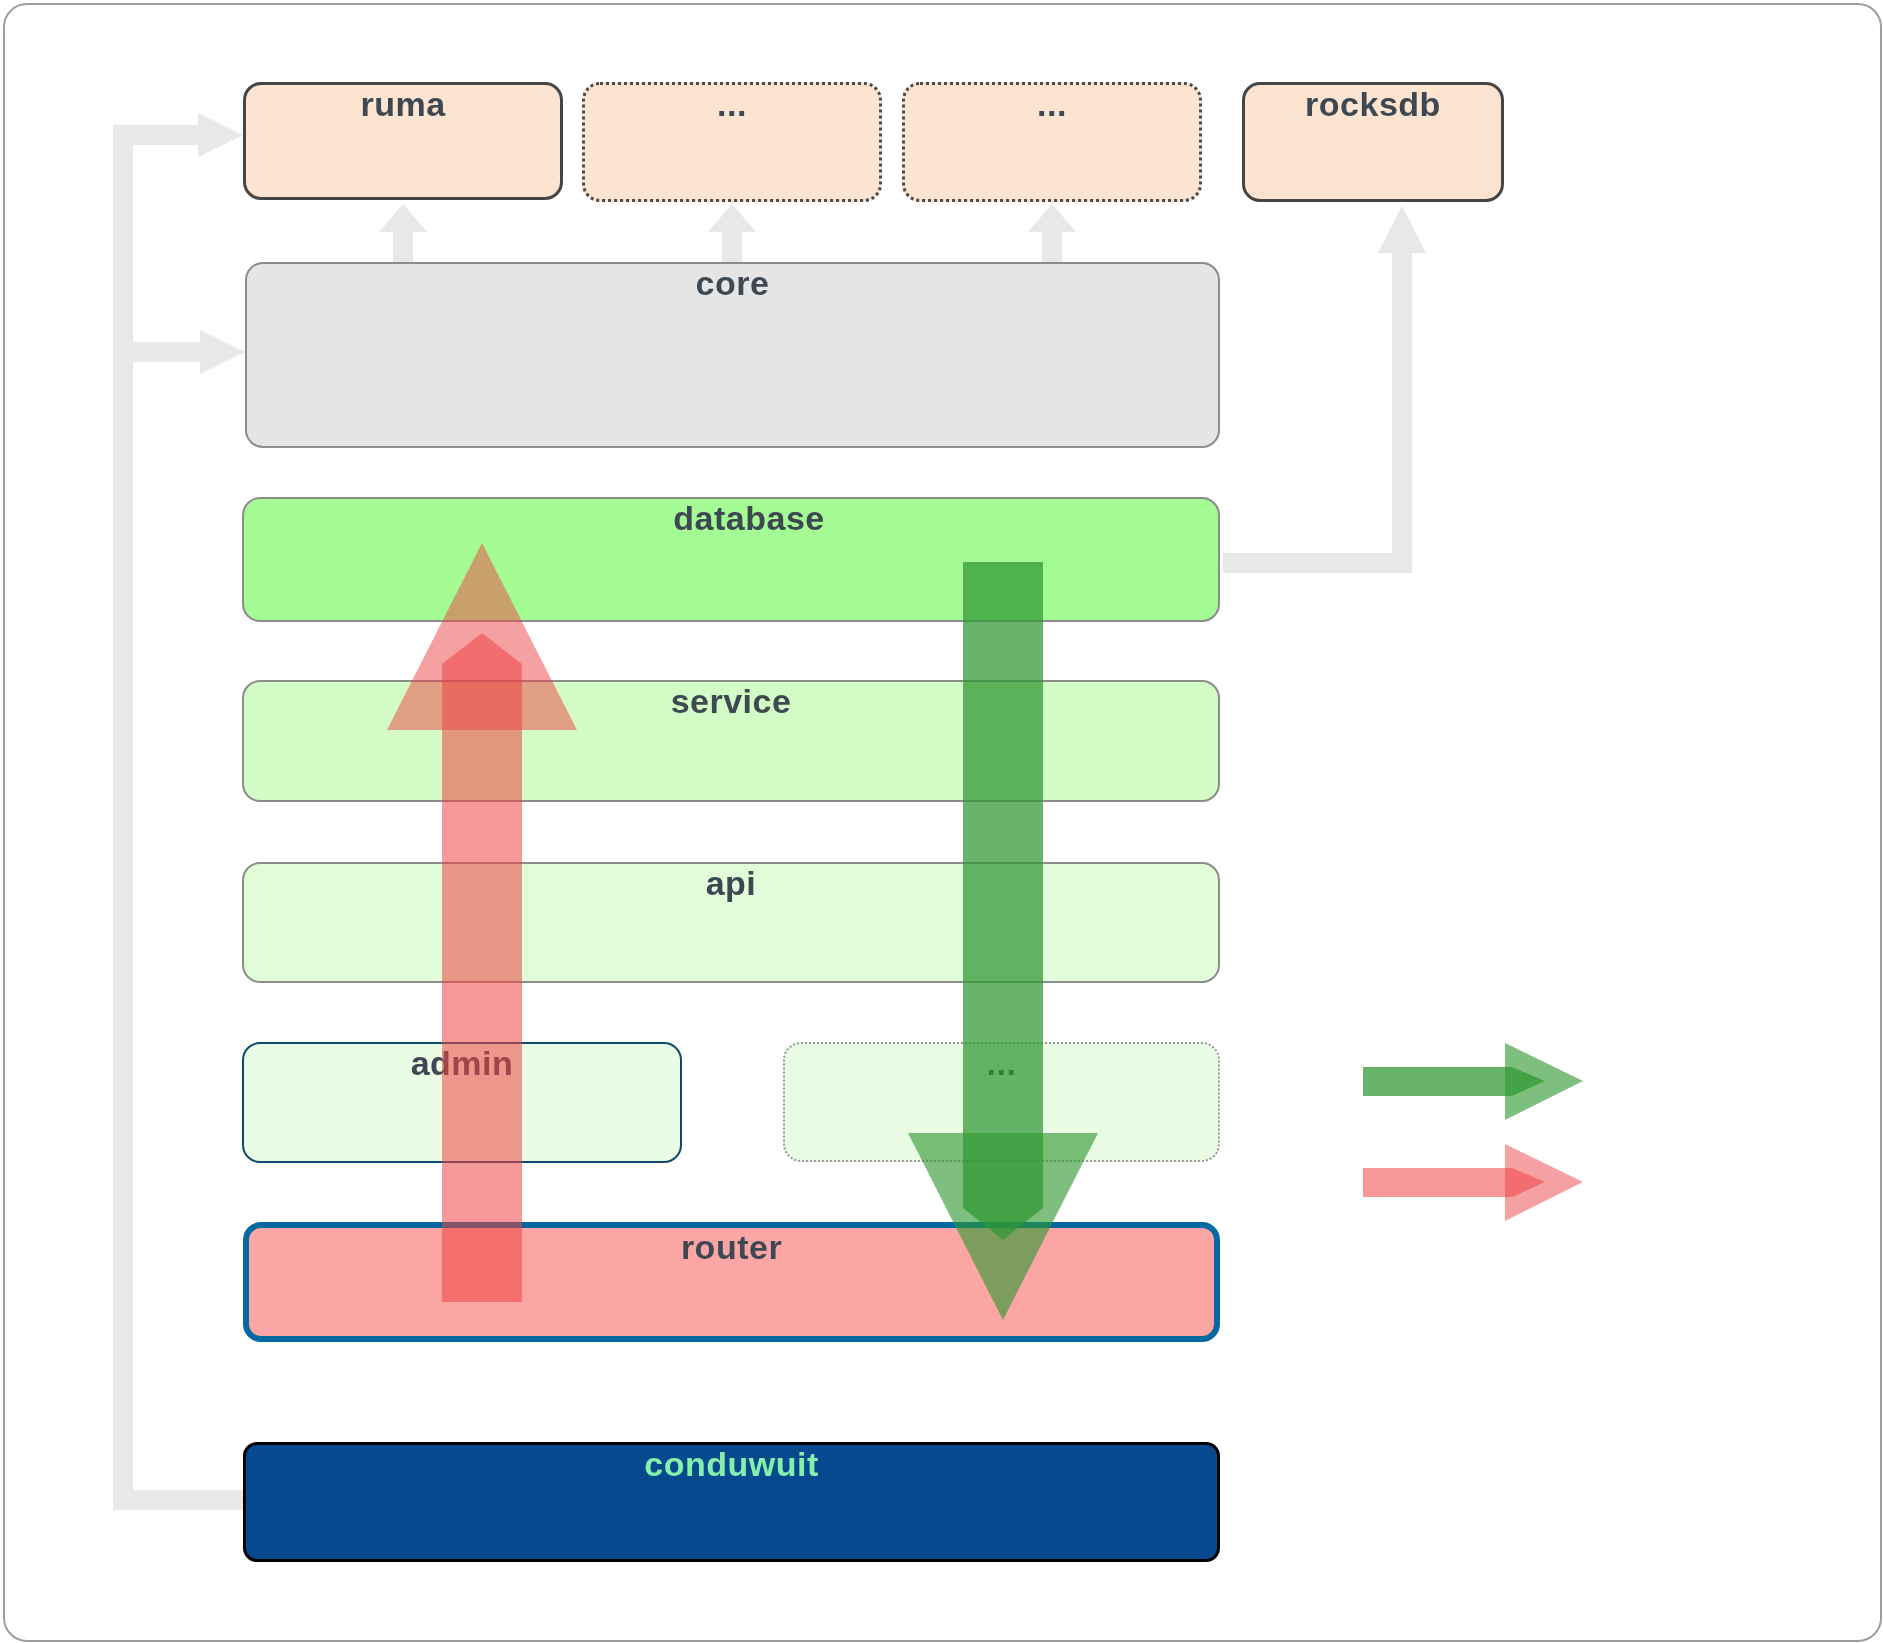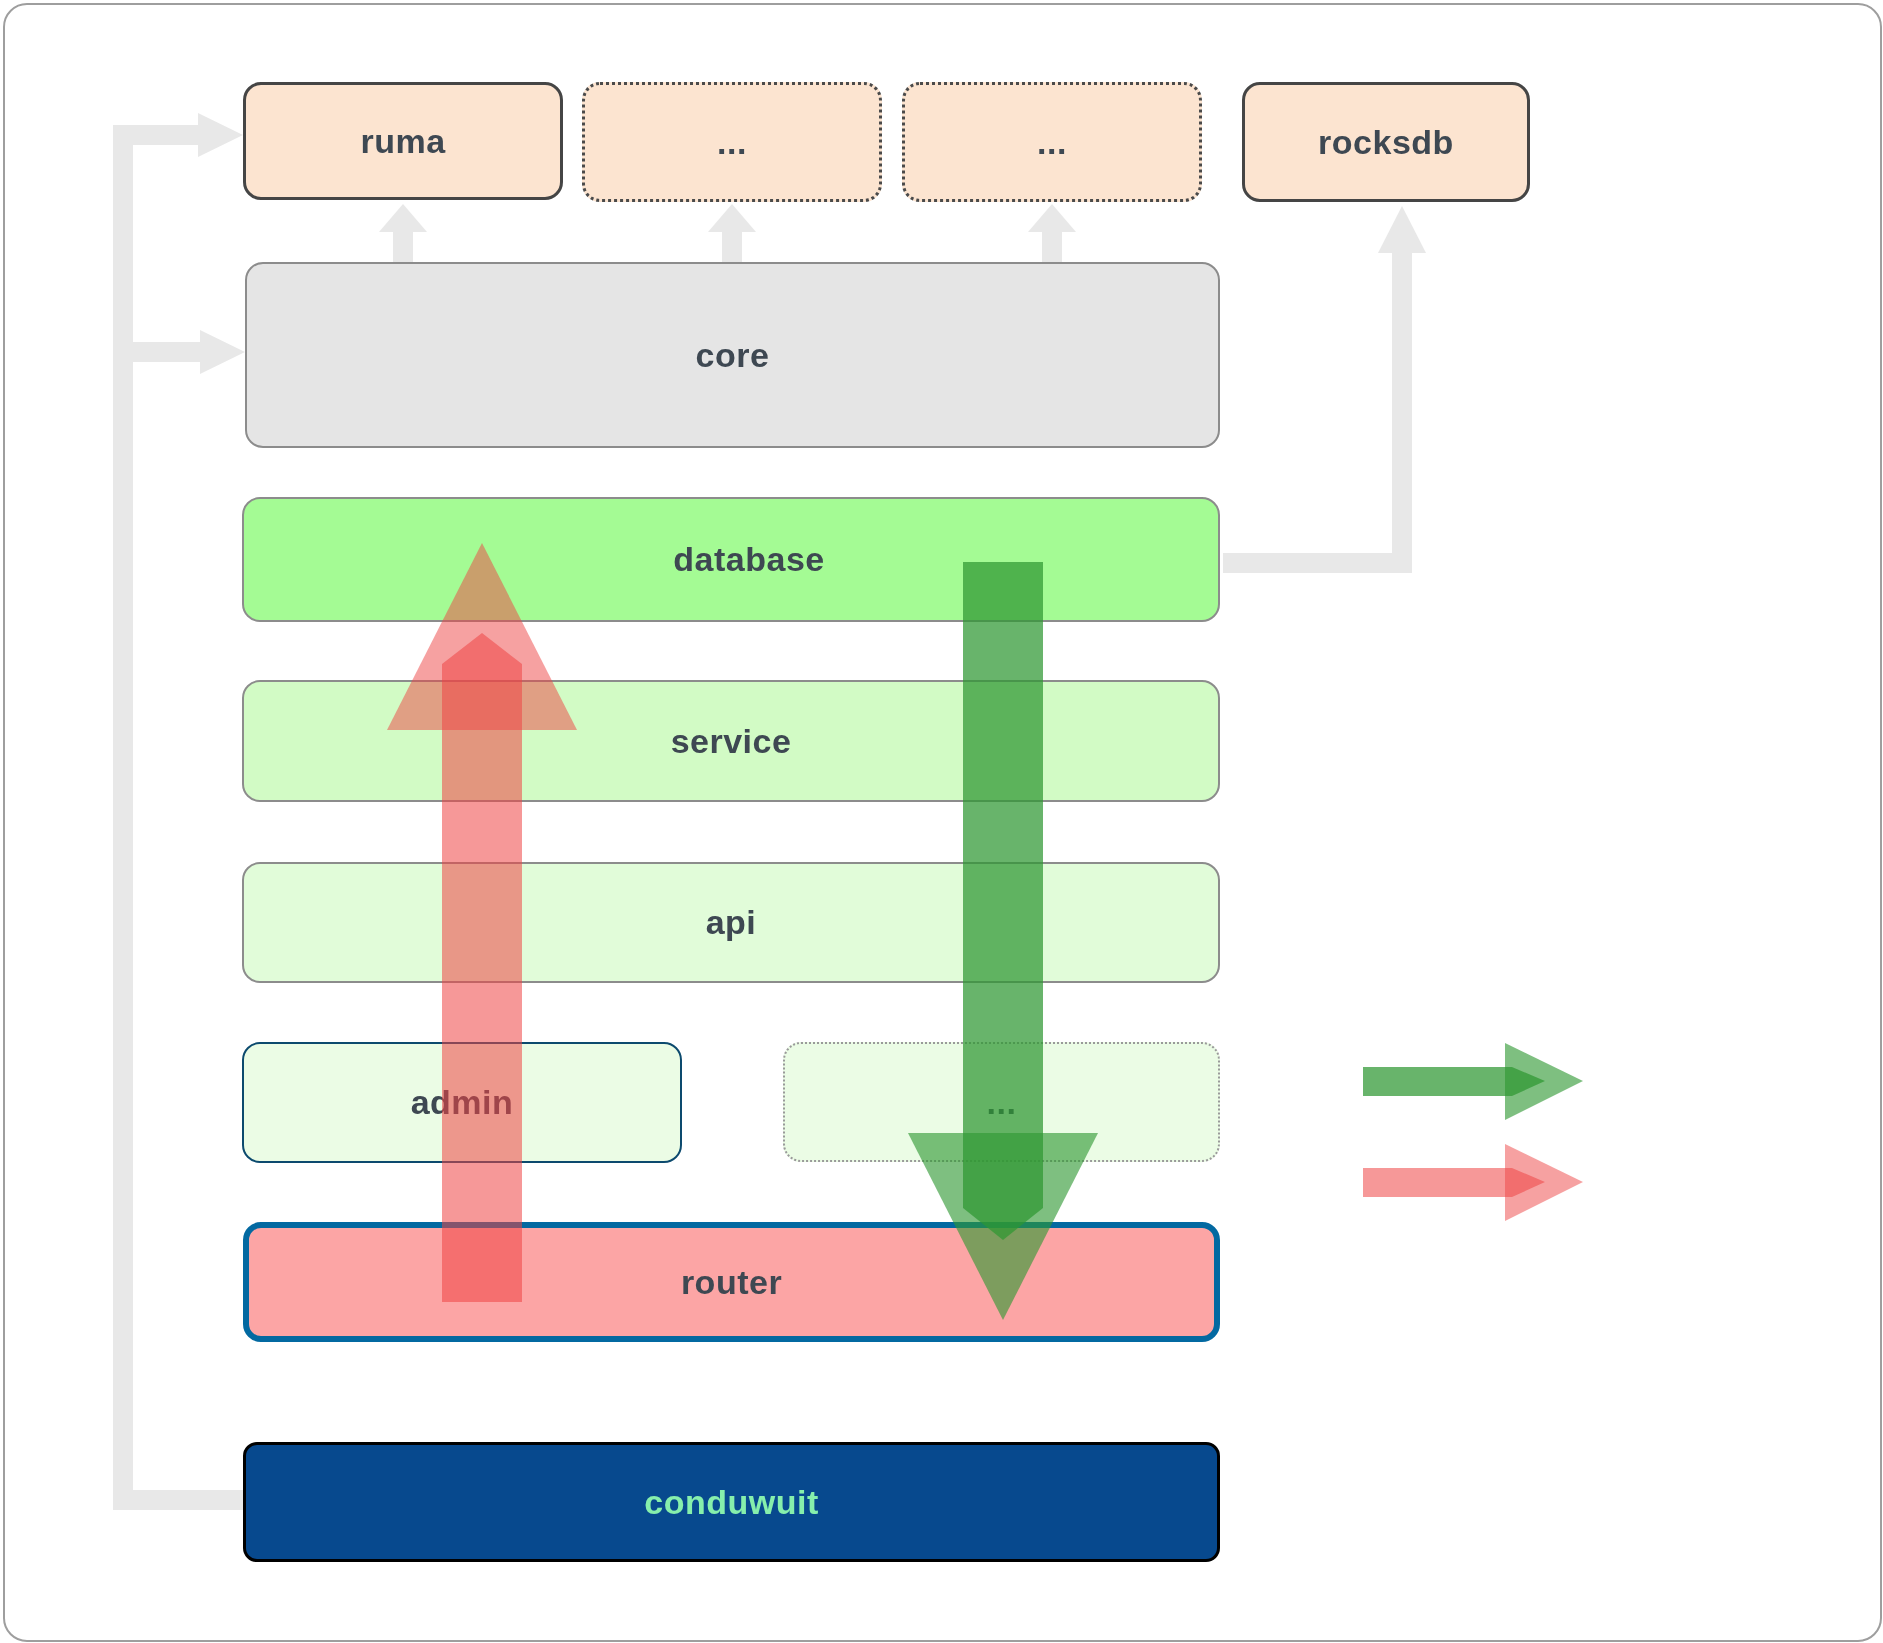--- a/index.html
+++ b/index.html
@@ -6,21 +6,21 @@
   #page{
     position:relative;width:1883px;height:1643px;
     font-family:"Liberation Sans", sans-serif;
     background:#ffffff;overflow:hidden;
   }
   #frame{
     position:absolute;left:3px;top:3px;width:1875px;height:1635px;
     border:2px solid #9e9e9e;border-radius:24px;
   }
   .box{
-    position:absolute;display:flex;align-items:center;justify-content:center;
+    position:absolute;display:flex;align-items:flex-start;justify-content:center;
     font-size:34px;font-weight:600;color:#3e4852;box-sizing:border-box;
     border-radius:18px;letter-spacing:0.5px;
   }
   .peach{background:#fce4d0;border:3px solid #454545;}
   .peach-dotted{background:#fce4d0;border:3px dotted #4a4a4a;}
   .core{background:#e5e5e5;border:2px solid #8c8c8c;}
   .db{background:#a4fb94;border:2px solid #8c8c8c;padding-left:36px;}
   .service{background:#d2fbc5;border:2px solid #8c8c8c;}
   .api{background:#e1fcd9;border:2px solid #8c8c8c;}
   .admin{background:#ebfce5;border:2px solid #0c4a6e;}
@@ -68,21 +68,21 @@
 
   <div class="box peach" style="left:243px;top:82px;width:320px;height:118px;">
     <span>ruma</span>
   </div>
   <div class="box peach-dotted" style="left:582px;top:82px;width:300px;height:120px;">
     <span class="dots">...</span>
   </div>
   <div class="box peach-dotted" style="left:902px;top:82px;width:300px;height:120px;">
     <span class="dots">...</span>
   </div>
-  <div class="box peach" style="left:1242px;top:82px;width:288px;height:120px;">
+  <div class="box peach" style="left:1242px;top:82px;width:262px;height:120px;">
     <span>rocksdb</span>
   </div>
 
   <div class="box core" style="left:245px;top:262px;width:975px;height:186px;">
     <span>core</span>
   </div>
 
   <div class="box db" style="left:242px;top:497px;width:978px;height:125px;">
     <span>database</span>
   </div>

